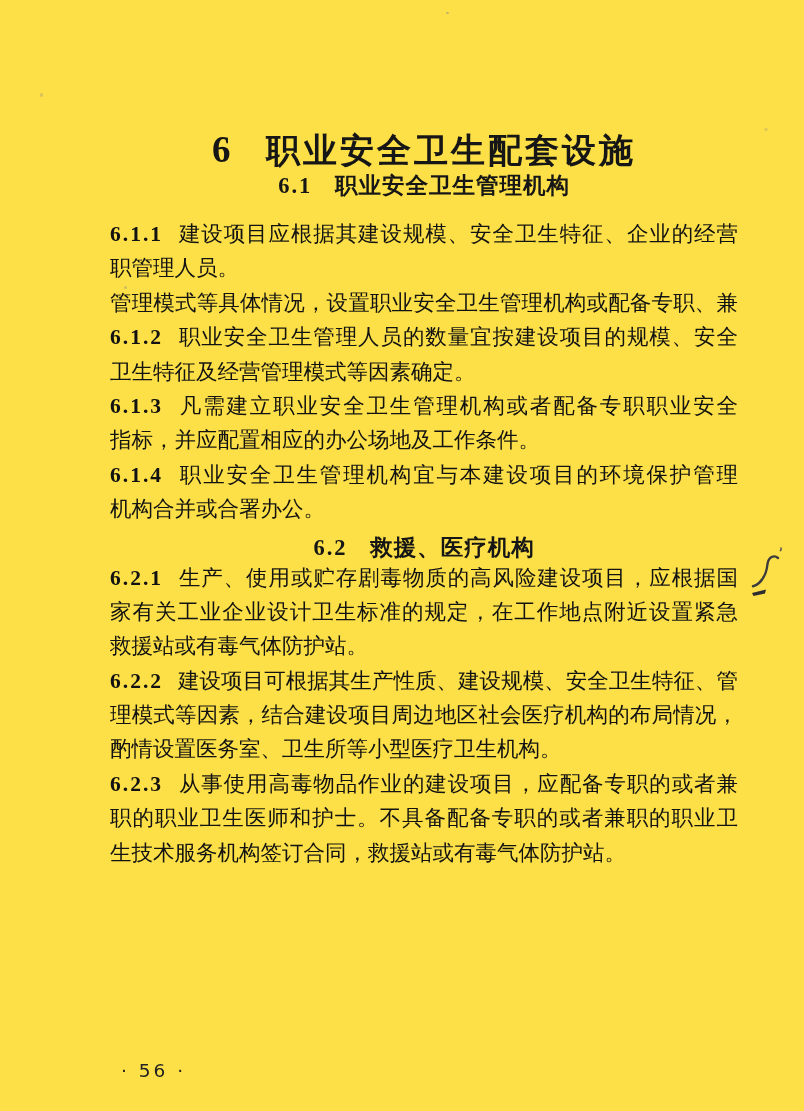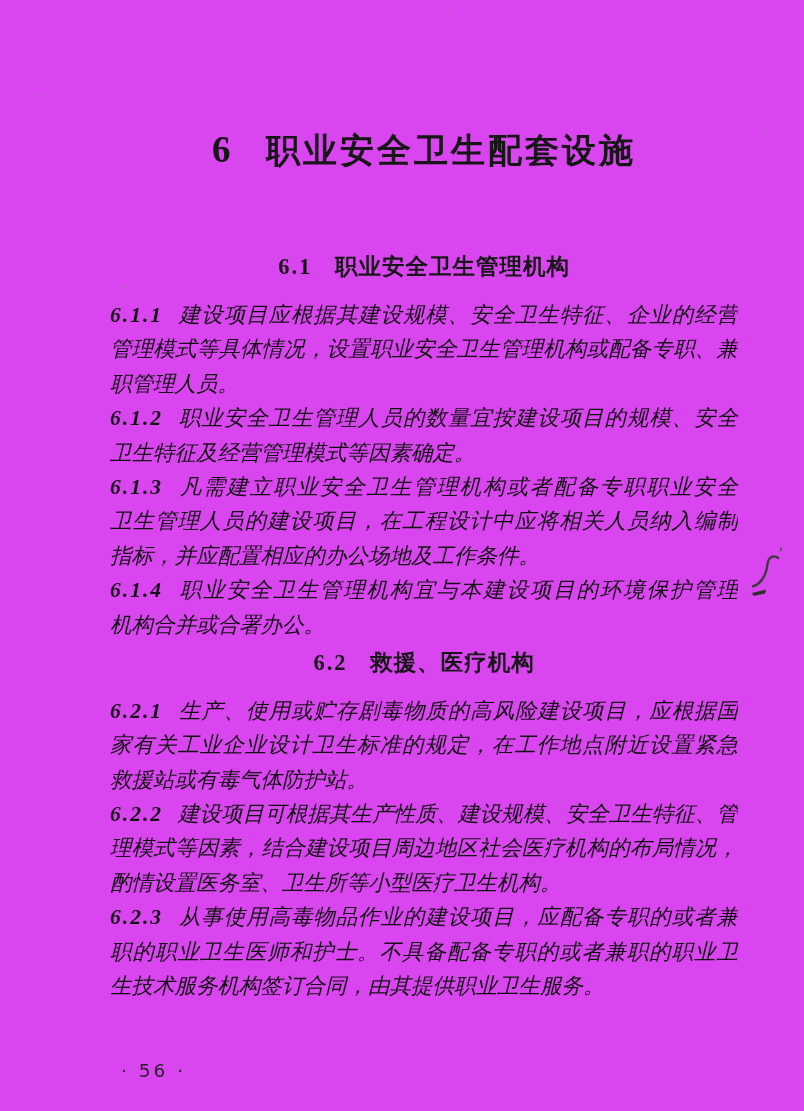--- a/index.html
+++ b/index.html
@@ -1,20 +1,20 @@
 <!DOCTYPE html>
 <html><head>
 <meta charset="utf-8">
 <style>
   html, body { margin: 0; padding: 0; background: #ffffff; }
   .page {
     position: relative;
     width: 804px;
     height: 1111px;
-    background: #d946ef;
+    background: #fde047;
     overflow: hidden;
     font-family: "Liberation Serif", serif;
     color: #161616;
   }
   .content {
     position: absolute;
     left: 110px;
     top: 0;
     width: 628px;
   }
@@ -35,32 +35,31 @@
   .section-heading {
     margin: 0;
     text-align: center;
     font-size: 22.5px;
     line-height: 26px;
     font-weight: bold;
     letter-spacing: 1px;
     white-space: nowrap;
   }
   .heading-num { margin-right: 16px; letter-spacing: 2px; }
-  #heading-6-1 { margin-top: 81px; }
+  #heading-6-1 { }
   #clauses-6-1 { margin-top: 18px; }
   #heading-6-2 { margin-top: 8px; }
-  #clauses-6-2 { margin-top: 18px; }
+  #clauses-6-2 { }
   .line {
     font-size: 21.5px;
     line-height: 34.4px;
     height: 34.4px;
     overflow: hidden;
     text-align: justify;
     color: #121212;
-    font-style: italic;
   }
   .line.just { text-align-last: justify; }
   .cnum {
     font-weight: bold;
     letter-spacing: 2px;
     margin-right: 15px;
     font-size: 21.5px;
   }
   .page-number {
     position: absolute;
@@ -103,30 +102,29 @@
     </h1>
 
     <h2 class="section-heading" id="heading-6-1">
       <span class="heading-num">6.1</span>
       <span>职业安全卫生管理机构</span>
     </h2>
 
     <div id="clauses-6-1">
       <div class="clause">
         <div class="line just"><span class="cnum">6.1.1</span><span>建设项目应根据其建设规模、安全卫生特征、企业的经营</span></div>
+        <div class="line">职管理人员。</div>
         <div class="line just">管理模式等具体情况，设置职业安全卫生管理机构或配备专职、兼</div>
-        <div class="line">职管理人员。</div>
       </div>
       <div class="clause">
         <div class="line just"><span class="cnum">6.1.2</span><span>职业安全卫生管理人员的数量宜按建设项目的规模、安全</span></div>
         <div class="line">卫生特征及经营管理模式等因素确定。</div>
       </div>
       <div class="clause">
         <div class="line just"><span class="cnum">6.1.3</span><span>凡需建立职业安全卫生管理机构或者配备专职职业安全</span></div>
-        <div class="line just">卫生管理人员的建设项目，在工程设计中应将相关人员纳入编制</div>
         <div class="line">指标，并应配置相应的办公场地及工作条件。</div>
       </div>
       <div class="clause">
         <div class="line just"><span class="cnum">6.1.4</span><span>职业安全卫生管理机构宜与本建设项目的环境保护管理</span></div>
         <div class="line">机构合并或合署办公。</div>
       </div>
     </div>
 
     <h2 class="section-heading" id="heading-6-2">
       <span class="heading-num">6.2</span>
@@ -140,21 +138,21 @@
         <div class="line">救援站或有毒气体防护站。</div>
       </div>
       <div class="clause">
         <div class="line just"><span class="cnum">6.2.2</span><span>建设项目可根据其生产性质、建设规模、安全卫生特征、管</span></div>
         <div class="line just">理模式等因素，结合建设项目周边地区社会医疗机构的布局情况，</div>
         <div class="line">酌情设置医务室、卫生所等小型医疗卫生机构。</div>
       </div>
       <div class="clause">
         <div class="line just"><span class="cnum">6.2.3</span><span>从事使用高毒物品作业的建设项目，应配备专职的或者兼</span></div>
         <div class="line just">职的职业卫生医师和护士。不具备配备专职的或者兼职的职业卫</div>
-        <div class="line">生技术服务机构签订合同，由其提供职业卫生服务。</div>
+        <div class="line">生技术服务机构签订合同，救援站或有毒气体防护站。</div>
       </div>
     </div>
 
   </div>
 
   <div class="page-number">· 56 ·</div>
 
   <svg class="hand-mark" viewBox="0 0 42 62" xmlns="http://www.w3.org/2000/svg">
     <path d="M37 4 c0.5 1.5 0.2 2.2 -0.6 2.6" stroke="#555" stroke-width="1.6" fill="none" stroke-linecap="round"></path>
     <path d="M34 14 C30 10.5 24.5 13 23.5 20 C22.8 27 20.5 34 15 39 C13 40.8 10.5 42 9 42.3" stroke="#3c3c3c" stroke-width="2.4" fill="none" stroke-linecap="round"></path>

